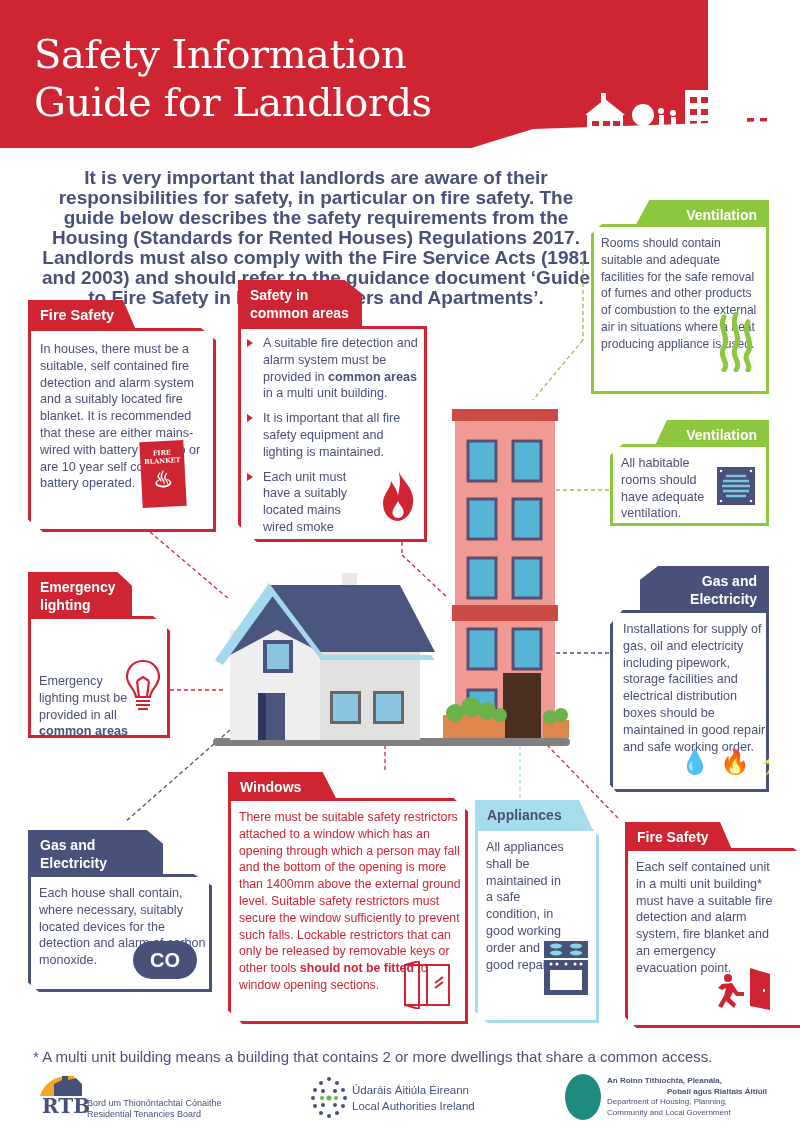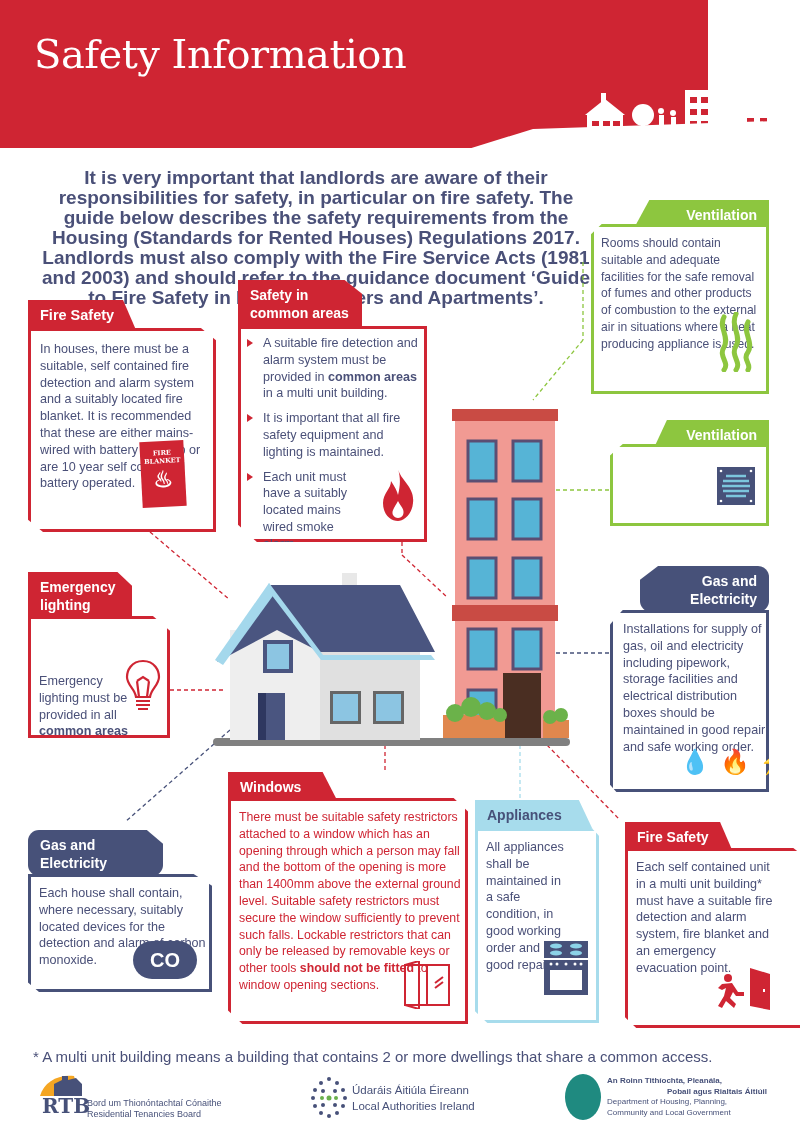--- a/index.html
+++ b/index.html
@@ -9,36 +9,37 @@
   .title { position: absolute; left: 34px; top: 30px; color: #fff; font-family: "DejaVu Serif", serif; font-size: 40px; line-height: 48px; font-weight: normal; letter-spacing: -0.5px; }
   .intro { position: absolute; left: 36px; top: 168px; width: 560px; font-size: 19px; line-height: 20px; font-weight: bold; color: #4a5078; text-align: center; }
   .box { position: absolute; background: #fff; border: 3px solid #cf2533; }
   .box.red { border-color: #cf2533; }
   .box.green { border-color: #8dc63f; }
   .box.navy { border-color: #475179; }
   .box.blue { border-color: #a7dcec; }
   .tab { position: absolute; color: #fff; font-weight: bold; font-size: 14px; padding: 6px 12px; line-height: 18px; }
   .tab.red { background: #cf2533; }
   .tab.green { background: #8dc63f; }
-  .tab.navy { background: #475179; border-radius: 11px; }
+  .tab.navy { background: #475179; }
   .tab.blue { background: #a7dcec; color: #475179; }
   .body-text { font-size: 12.6px; line-height: 16.8px; color: #4a5078; }
   .body-text.red { color: #cf2533; }
   .bullets { list-style: none; }
   .bullets li { position: relative; padding-left: 20px; margin-bottom: 8px; }
   .bullets li::before { content: ""; position: absolute; left: 4px; top: 4px; border-left: 6px solid #cf2533; border-top: 4px solid transparent; border-bottom: 4px solid transparent; }
   .footnote { position: absolute; left: 33px; top: 1048px; font-size: 15px; color: #4a5078; }
   .logo-text { position: absolute; font-size: 9px; line-height: 11px; color: #475179; }
 </style>
 </head>
 <body>
 
 <div class="header">
   <div class="title">
     <div>Safety Information</div>
+    <div>Guide for Landlords</div>
   </div>
   <svg style="position:absolute; left:575px; top:85px;" width="225" height="65" viewBox="0 0 225 65">
     <g fill="#fff">
       <polygon points="10,30 30,14 50,30"></polygon>
         <rect x="12" y="30" width="36" height="30"></rect>
       <rect x="26" y="8" width="5" height="10"></rect>
       <circle cx="68" cy="30" r="11"></circle>
         <rect x="66" y="38" width="4" height="22"></rect>
       <circle cx="86" cy="26" r="3"></circle>
         <rect x="84" y="30" width="5" height="18"></rect>
@@ -128,20 +129,21 @@
         <path d="M20 2 C14 14 26 24 20 34 C14 44 26 50 20 58"></path>
         <path d="M32 10 C26 20 38 30 32 40 C26 48 36 52 32 58"></path>
       </g>
     </svg>
 </div>
 
 <div class="tab green" style="left:653px; top:420px; width:116px; text-align:right; clip-path:polygon(12% 0,100% 0,100% 100%,0 100%);">
   <span>Ventilation</span>
 </div>
 <div class="box green" style="left:610px; top:444px; width:159px; height:82px; clip-path:polygon(8% 0,100% 0,100% 100%,0 100%,0 14%);">
+  <div class="body-text" style="position:absolute; left:8px; top:8px; width:95px;">All habitable rooms should have adequate ventilation.</div>
   <svg style="position:absolute; left:104px; top:20px;" width="38" height="38" viewBox="0 0 38 38">
       <rect width="38" height="38" fill="#475179"></rect>
       <circle cx="19" cy="19" r="14" fill="none"></circle>
       <g stroke="#7cc6dd" stroke-width="2.5">
         <line x1="9" y1="9" x2="29" y2="9"></line>
         <line x1="6" y1="14" x2="32" y2="14"></line>
         <line x1="5" y1="19" x2="33" y2="19"></line>
         <line x1="6" y1="24" x2="32" y2="24"></line>
         <line x1="9" y1="29" x2="29" y2="29"></line>
       </g>

